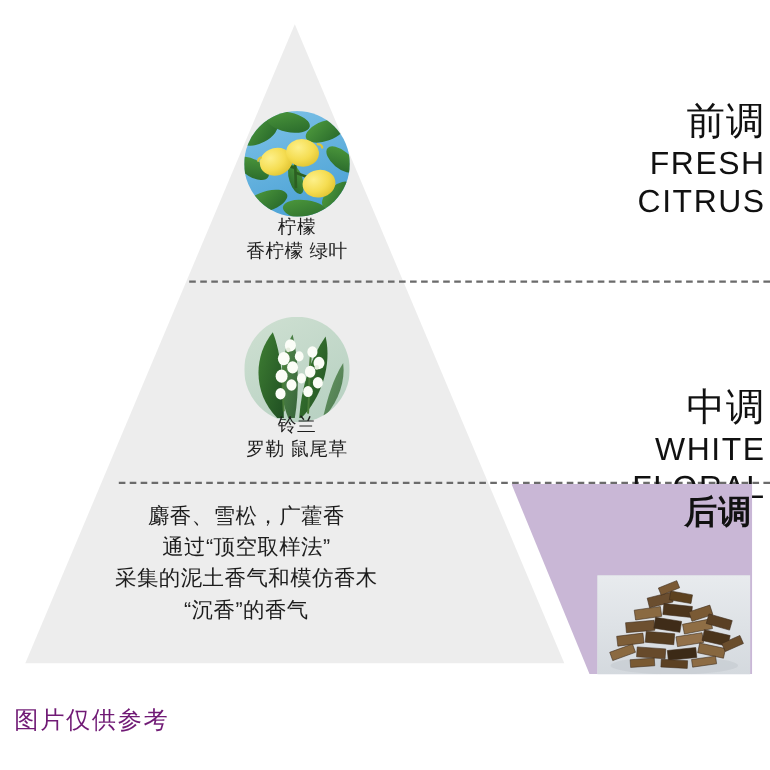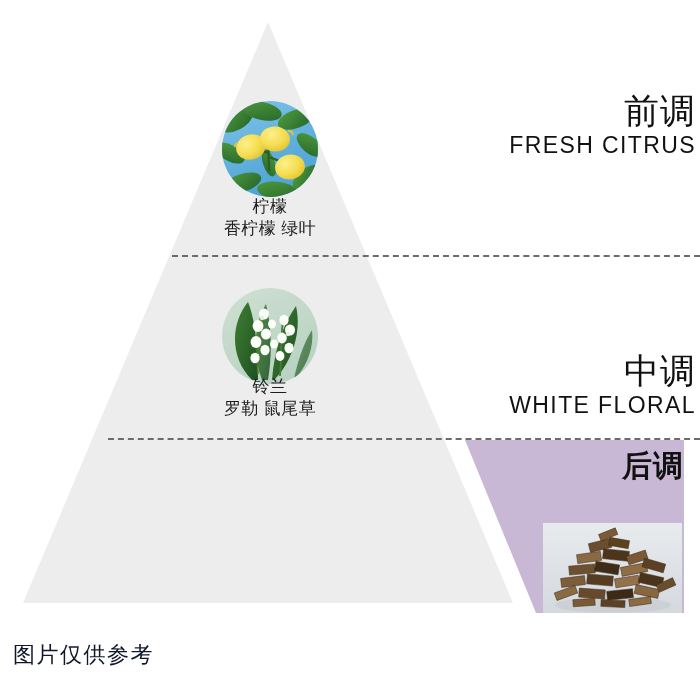--- a/index.html
+++ b/index.html
@@ -101,21 +101,21 @@
   }
   .side-label .cn {
     display: block;
     font-size: 35px;
     line-height: 1.06;
     letter-spacing: 1px;
     font-weight: 400;
   }
   .side-label .en {
     display: block;
-    font-size: 23px;
+    font-size: 29px;
     line-height: 1.2;
     letter-spacing: 1.4px;
     margin-top: 3px;
     font-weight: 400;
   }
   #label-top {
     left: 470px;
     top: 92px;
     width: 226px;
   }
@@ -155,21 +155,21 @@
     background: #dfe2e6;
   }
 
   
   #footer-caption {
     position: absolute;
     left: 13px;
     top: 640px;
     font-size: 22px;
     letter-spacing: 1.5px;
-    color: #0f172a;
+    color: #701a75;
     font-family: "DejaVu Sans", sans-serif;
   }
 </style>
 </head>
 <body>
 
 <div id="stage">
 
   <svg class="pyramid-svg" viewBox="0 0 700 700" aria-hidden="true">
     <defs>
@@ -287,20 +287,26 @@
     <div>罗勒 鼠尾草</div>
   </div>
 
   <div class="dashed-rule" id="divider-middle-base"></div>
 
   <div class="side-label" id="label-middle">
     <span class="cn">中调</span>
     <span class="en">WHITE FLORAL</span>
   </div>
 
+  <div class="note-text" id="base-note-text">
+    <div>麝香、雪松，广藿香</div>
+    <div>通过“顶空取样法”</div>
+    <div>采集的泥土香气和模仿香木</div>
+    <div>“沉香”的香气</div>
+  </div>
 
   <div id="base-panel"></div>
 
   <div class="side-label" id="label-base">
     <span class="cn">后调</span>
   </div>
 
   <div id="wood-photo">
     <svg viewBox="0 0 139 90" width="139" height="90" aria-hidden="true">
       <rect width="139" height="90" fill="url(#wood-bg)"></rect>

